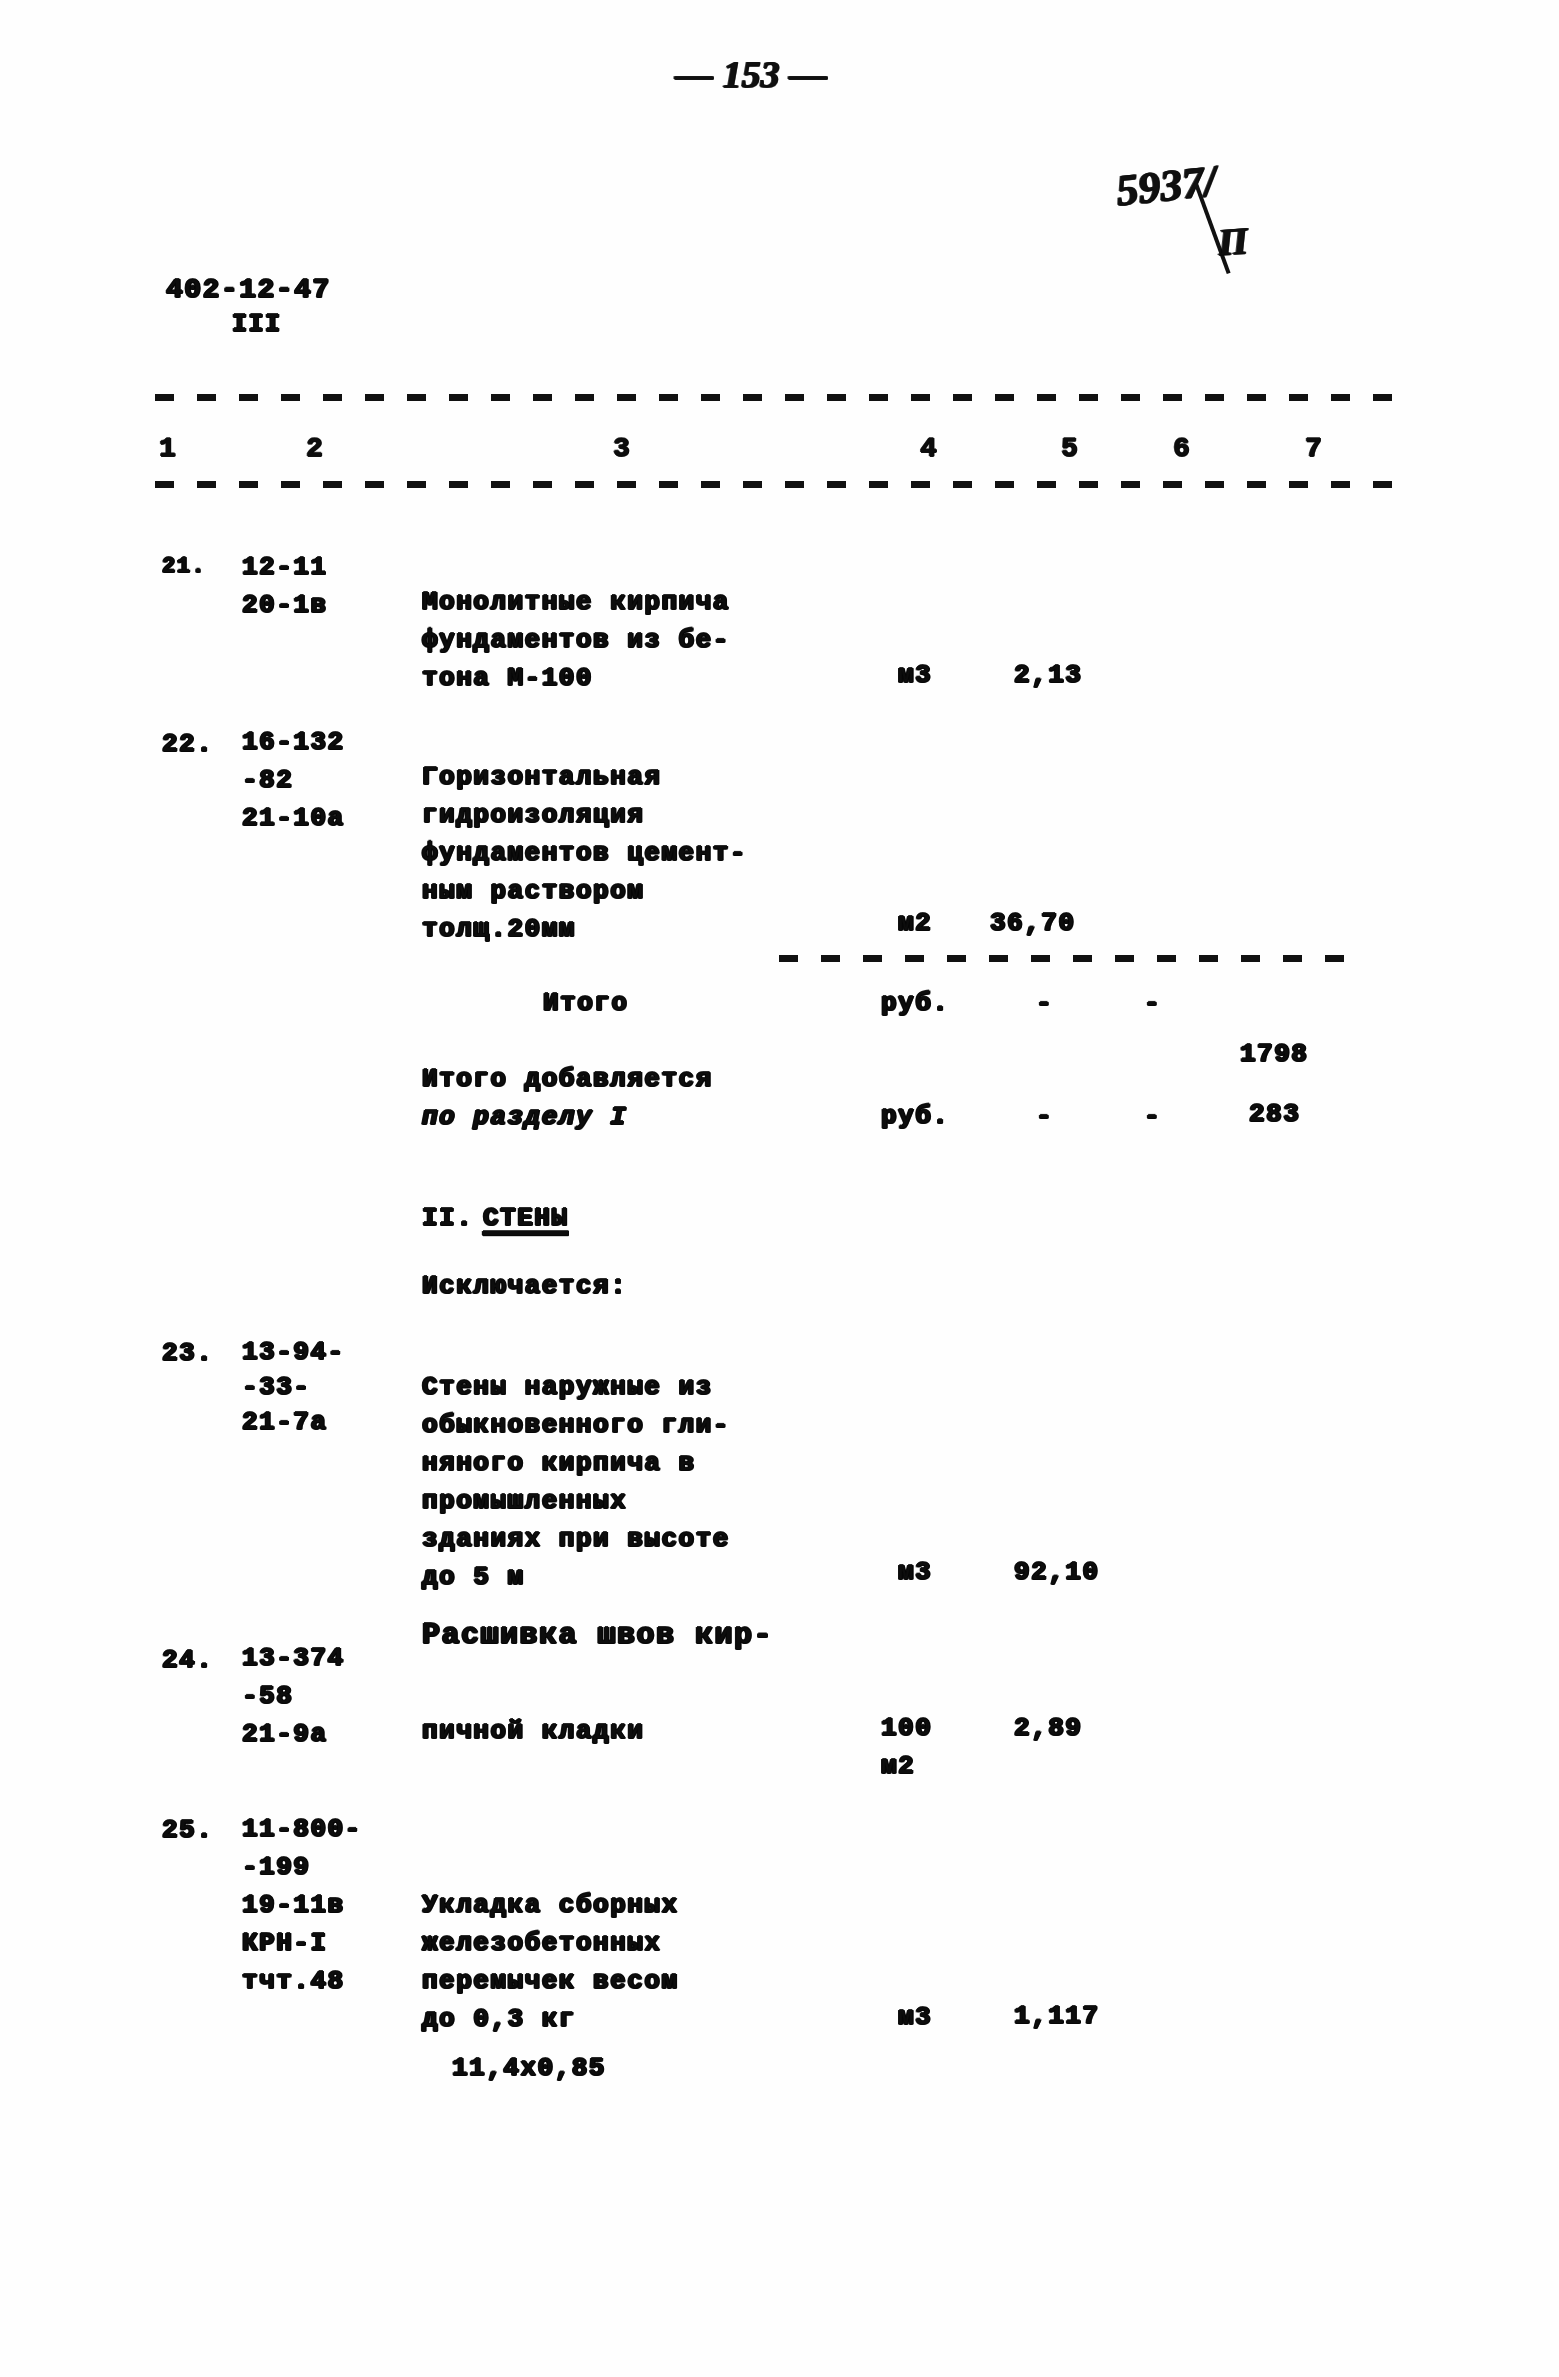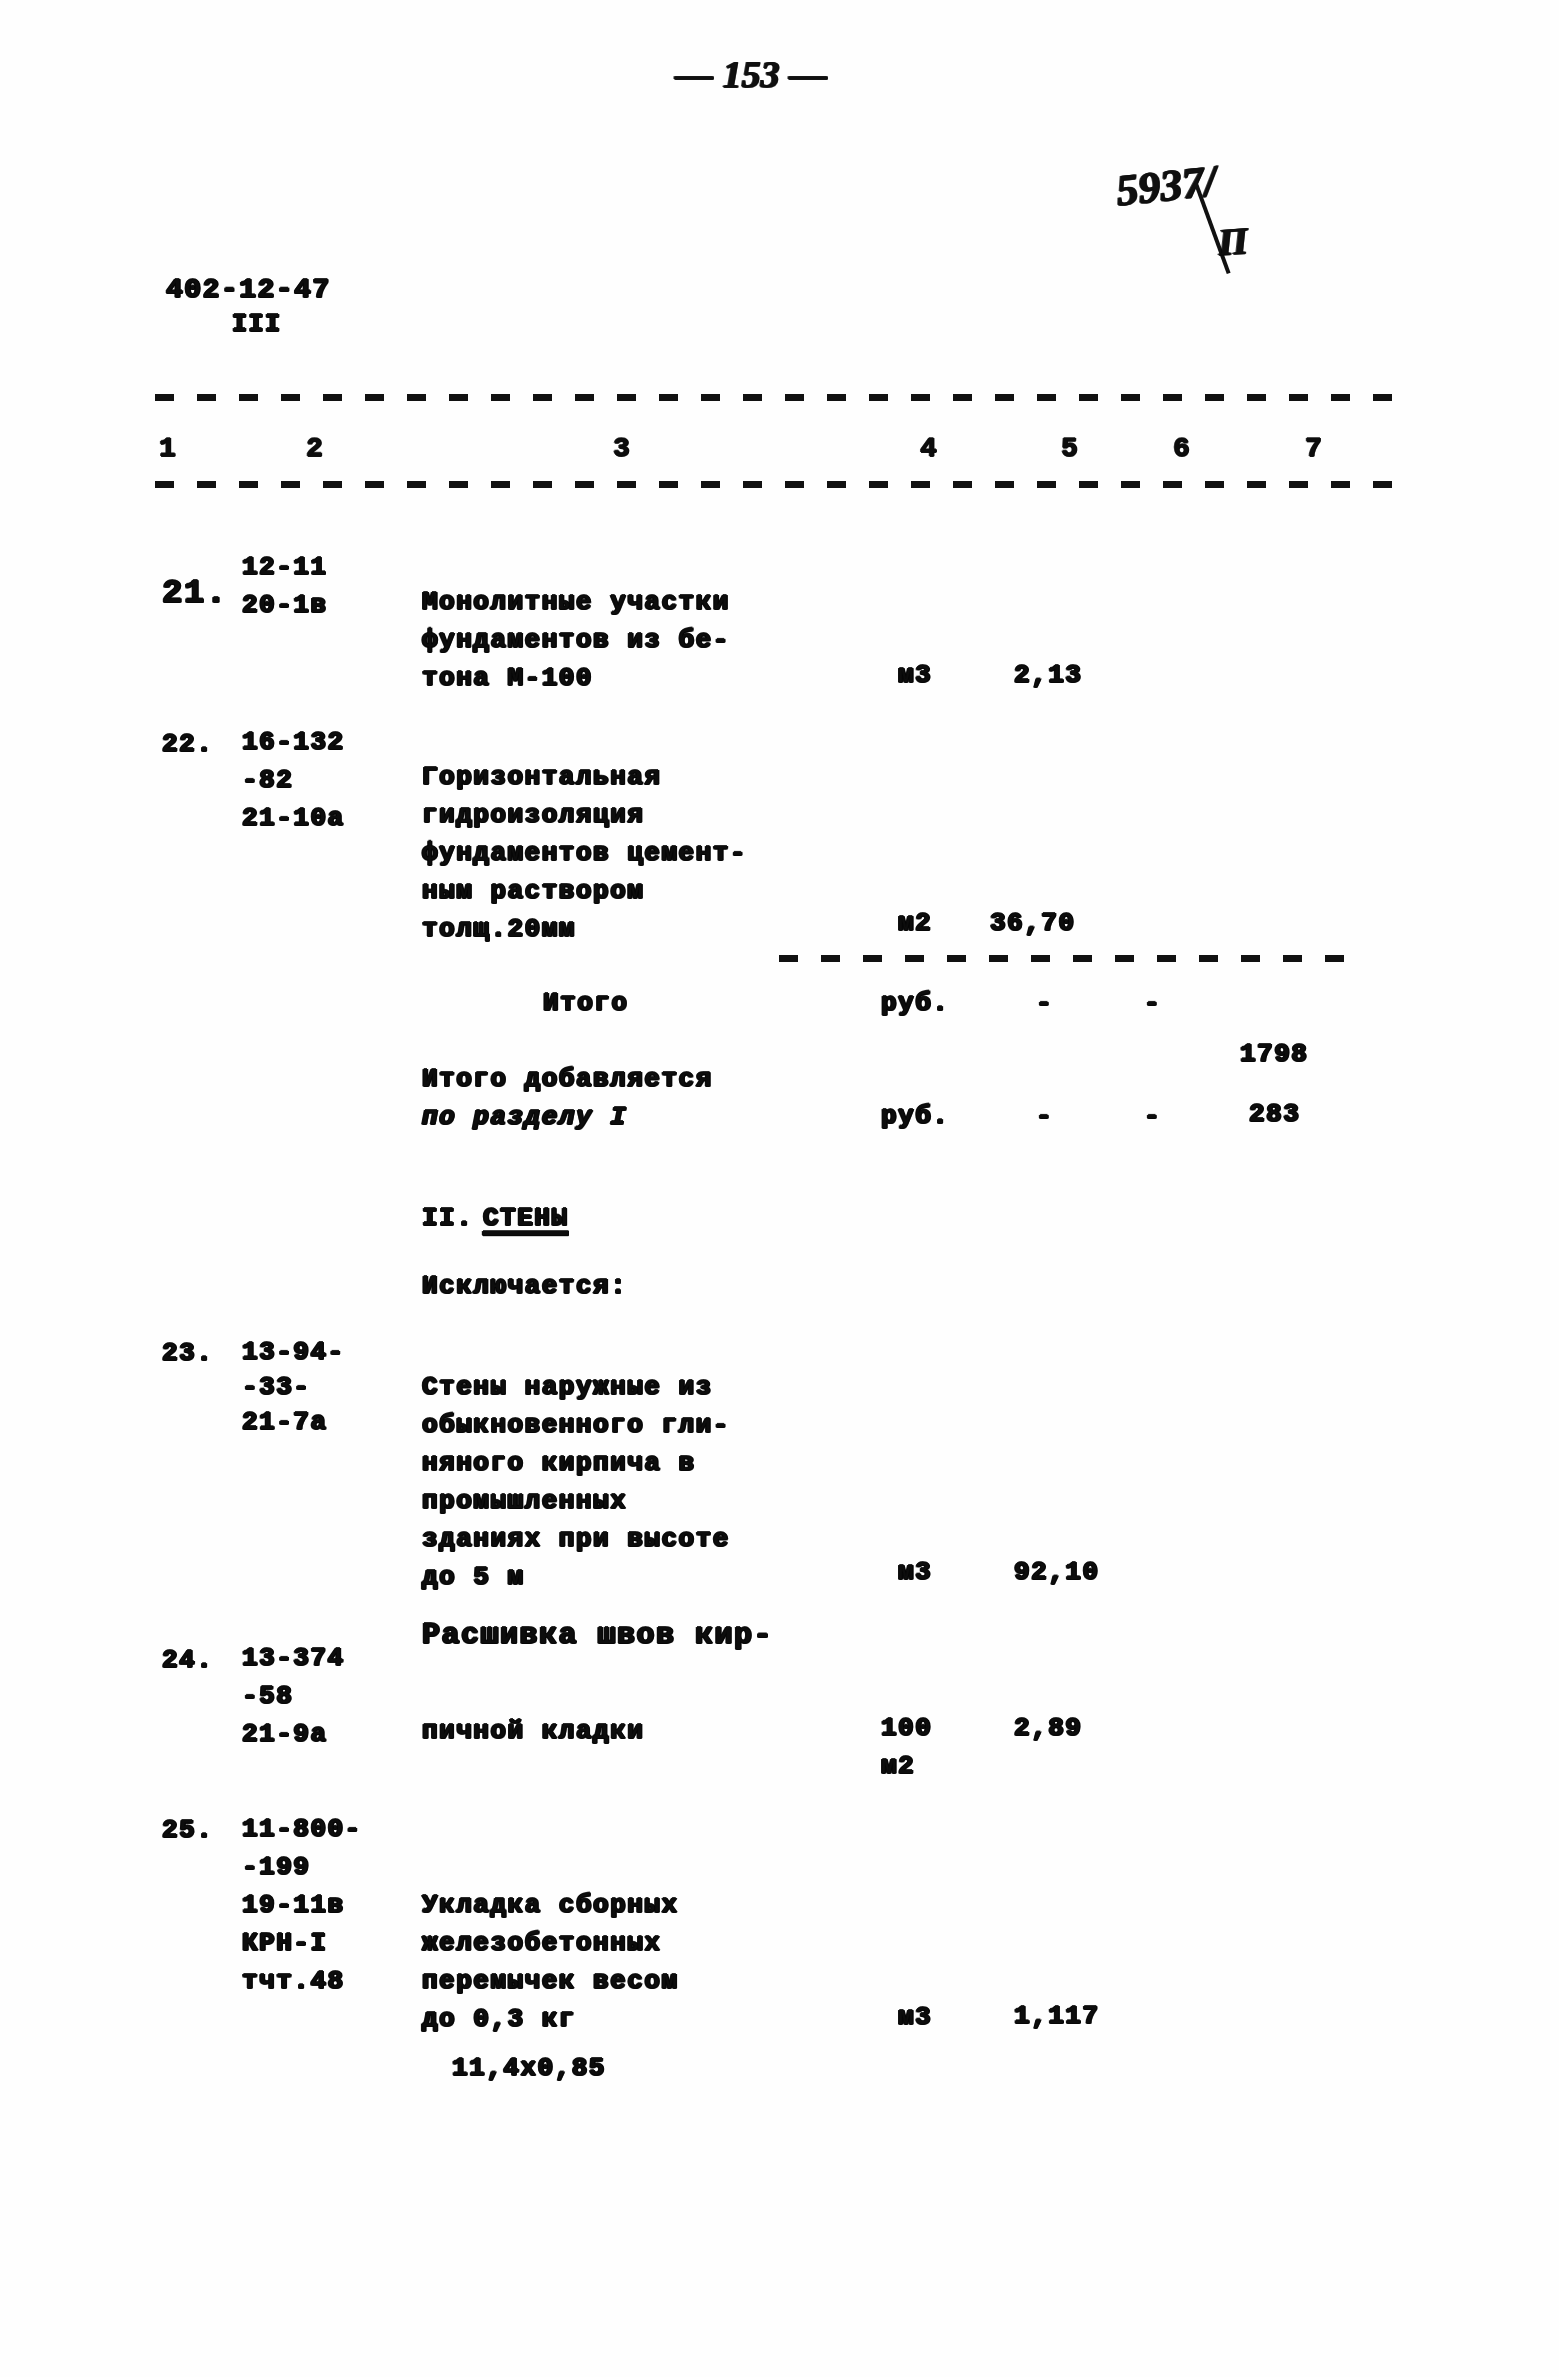--- a/index.html
+++ b/index.html
@@ -113,25 +113,25 @@
   <div class="t heavy" style="left:159px; top:435px; font-size:28px;">1</div>
   <div class="t heavy" style="left:306px; top:435px; font-size:28px;">2</div>
   <div class="t heavy" style="left:613px; top:435px; font-size:28px;">3</div>
   <div class="t heavy" style="left:920px; top:435px; font-size:28px;">4</div>
   <div class="t heavy" style="left:1061px; top:435px; font-size:28px;">5</div>
   <div class="t heavy" style="left:1173px; top:435px; font-size:28px;">6</div>
   <div class="t heavy" style="left:1305px; top:435px; font-size:28px;">7</div>
 
   <div class="dashrule" style="left:155px; top:481px; width:1240px;"></div>
 
-  <div class="t smudge" style="left:162px; top:576px; font-size:34px;">21.</div>
+  <div class="t smudge" style="left:162px; top:556px; font-size:22px;">21.</div>
   <div class="t smudge" style="left:242px; top:554px; font-size:26px;">12-11</div>
   <div class="t smudge" style="left:242px; top:592px; font-size:26px;">20-1в</div>
 
-  <div class="t smudge" style="left:422px; top:589px; font-size:26px;">Монолитные участки</div>
+  <div class="t smudge" style="left:422px; top:589px; font-size:26px;">Монолитные кирпича</div>
   <div class="t smudge" style="left:422px; top:627px; font-size:26px;">фундаментов из бе-</div>
   <div class="t smudge" style="left:422px; top:665px; font-size:26px;">тона М-100</div>
 
   <div class="t smudge" style="left:898px; top:662px; font-size:26px;">м3</div>
   <div class="t smudge" style="left:1014px; top:662px; font-size:26px;">2,13</div>
 
   <div class="t smudge" style="left:162px; top:731px; font-size:26px;">22.</div>
   <div class="t smudge" style="left:242px; top:729px; font-size:26px;">16-132</div>
   <div class="t smudge" style="left:242px; top:767px; font-size:26px;">-82</div>
   <div class="t smudge" style="left:242px; top:805px; font-size:26px;">21-10а</div>

